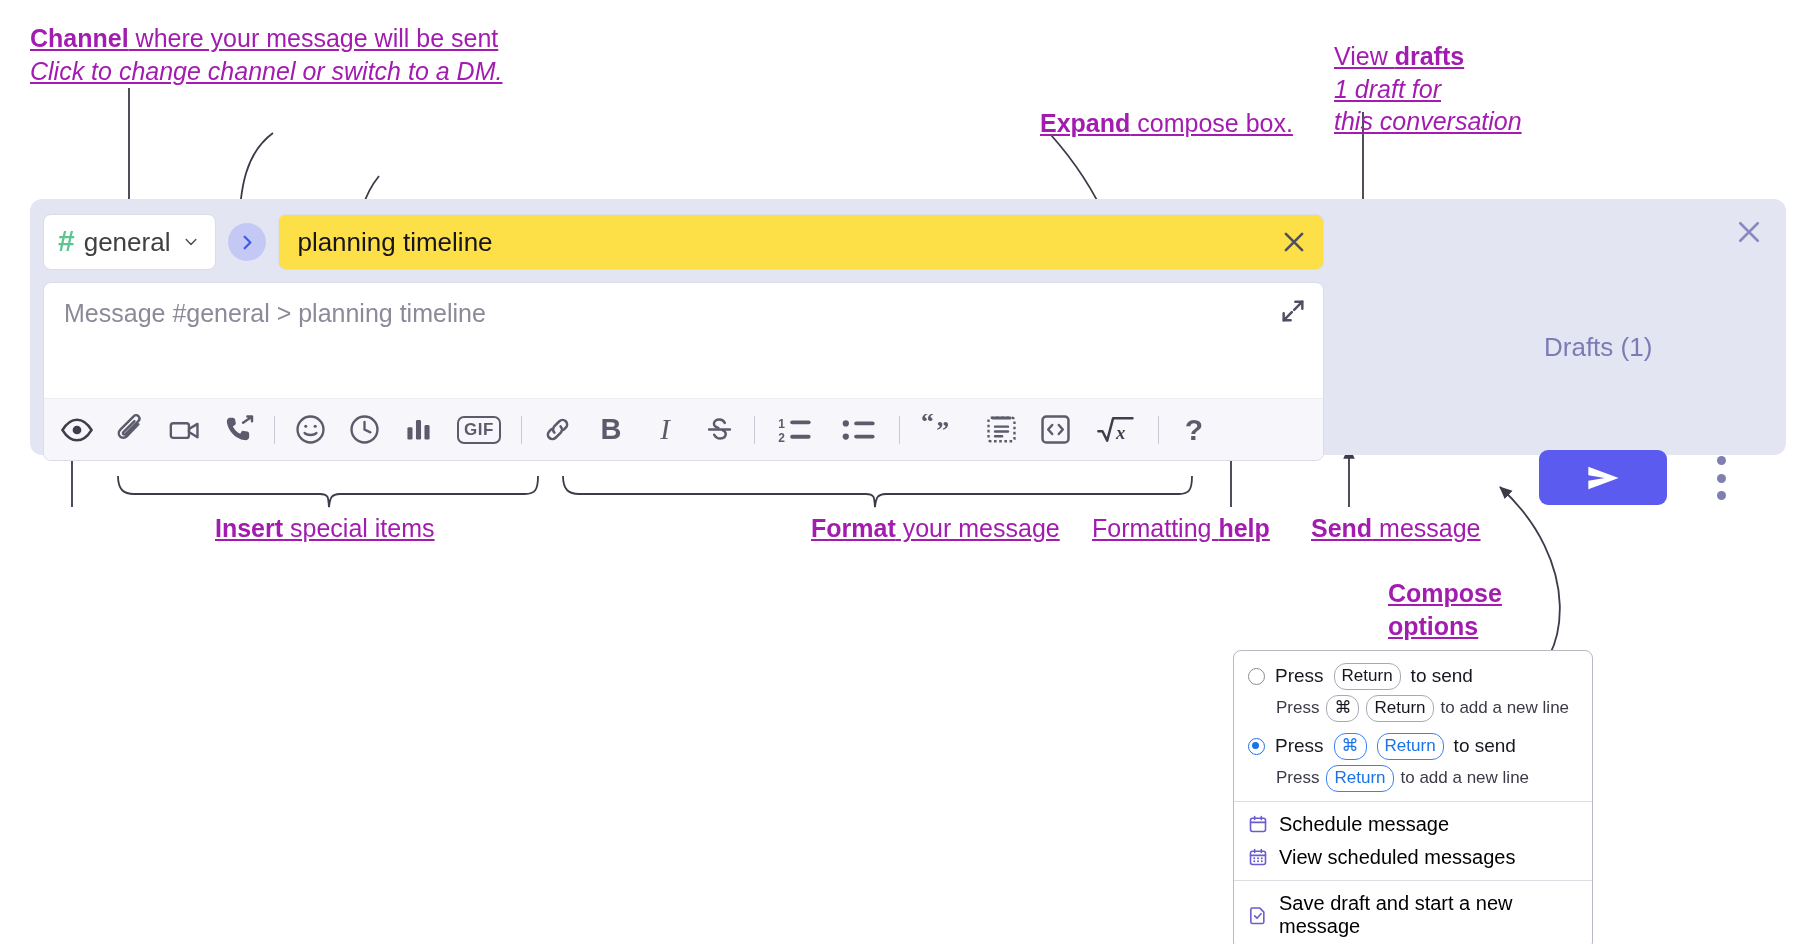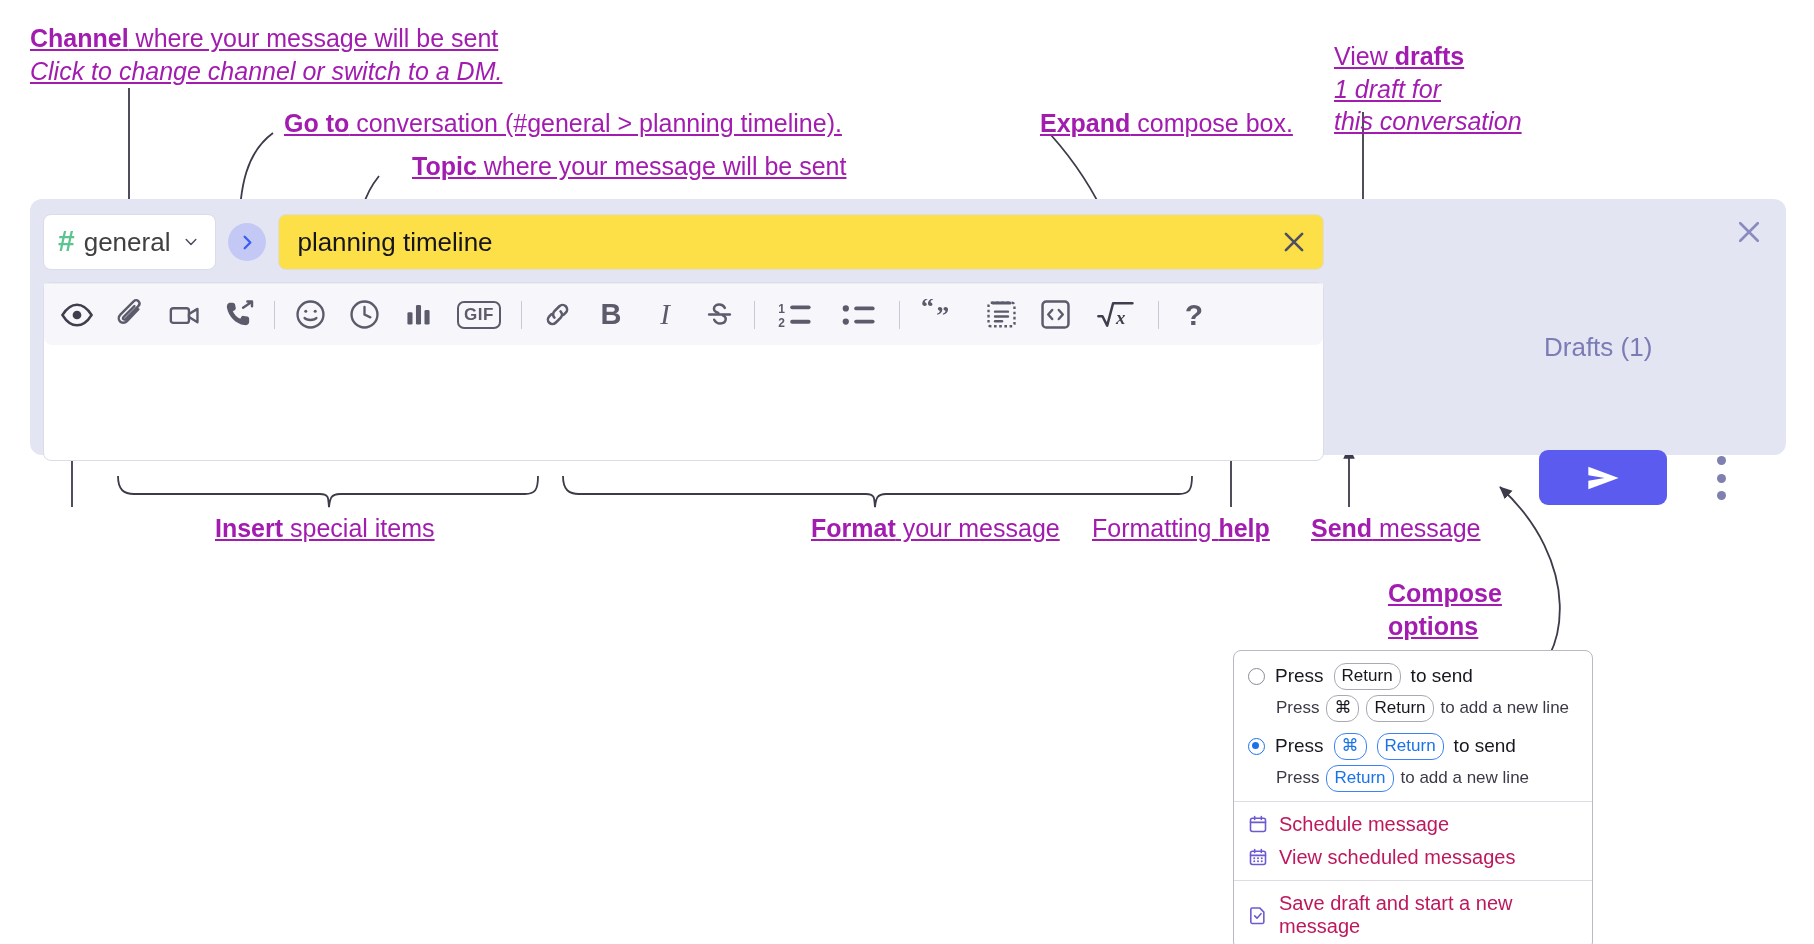--- a/index.html
+++ b/index.html
@@ -197,21 +197,21 @@
   .key.blue { border-color: #3b82f6; color: #1a73e8; }
   .opt-sub {
     display: flex; align-items: center; gap: 7px;
     margin: 5px 0 9px 28px;
     font-size: 17px; color: #3b3b47;
   }
   .menu-div { height: 1px; background: #dcdce2; margin: 6px 0; }
   .menu-item {
     display: flex; align-items: center; gap: 11px;
     padding: 5px 14px;
-    font-size: 20px; color: #be185d;
+    font-size: 20px; color: #000000;
   }
   .menu-ico { width: 20px; height: 20px; color: #6b5bd2; flex: 0 0 auto; }
 </style>
 </head>
 <body>
 
 <div class="stage">
 
   <svg class="overlay" width="1814" height="944" viewBox="0 0 1814 944" fill="none">
     <defs>
@@ -245,27 +245,21 @@
       <path d="M563,476 C563,490 569,494 579,494 L866,494 C876,494 874,500 875,507
                C876,500 876,494 886,494 L1179,494 C1189,494 1192,490 1192,476"></path>
     </g>
   </svg>
 
   <div class="anno" style="left:30px; top:22px;">
     <span><b>Channel</b><span> where your message will be sent</span></span>
     <i class="l2">Click to change channel or switch to a DM.</i>
   </div>
 
-  <div class="anno" style="left:284px; top:107px;">
-    <b>Go to</b><span> conversation (#general &gt; planning timeline).</span>
-  </div>
-
-  <div class="anno" style="left:412px; top:150px;">
-    <b>Topic</b><span> where your message will be sent</span>
-  </div>
+
 
   <div class="anno" style="left:1040px; top:107px;">
     <b>Expand</b><span> compose box.</span>
   </div>
 
   <div class="anno" style="left:1334px; top:22px;margin-top:18px;">
     <span><span>View </span><b>drafts</b></span>
     <i class="l2">1 draft for</i>
     <i class="l2">this conversation</i>
   </div>
@@ -323,20 +317,31 @@
           <span class="topic-value">planning timeline</span>
           <span style="display:flex;">
             <svg viewBox="0 0 24 24" width="30" height="30" fill="none" stroke="#4f4f63" stroke-width="2.1" stroke-linecap="round">
               <path d="M5.5 5.5 L18.5 18.5 M18.5 5.5 L5.5 18.5"></path>
             </svg>
           </span>
         </div>
       </div>
 
       <div class="msg-box">
+        <div class="msg-area">
+          <span class="msg-placeholder">Message #general &gt; planning timeline</span>
+          <span class="expand-btn">
+            <svg viewBox="0 0 24 24" width="28" height="28" fill="none" stroke="#4f4f63" stroke-width="2.1" stroke-linecap="round" stroke-linejoin="round">
+              <path d="M14 4 L20 4 L20 10"></path>
+              <path d="M20 4 L13 11"></path>
+              <path d="M10 20 L4 20 L4 14"></path>
+              <path d="M4 20 L11 13"></path>
+            </svg>
+          </span>
+        </div>
 
         <div class="toolbar">
 
           <div class="tb-item">
             <svg viewBox="0 0 28 28" width="34" height="34" fill="none" stroke="#3e3e4d" stroke-width="2">
               <path d="M2 14 C6 7.5 10 5.5 14 5.5 C18 5.5 22 7.5 26 14 C22 20.5 18 22.5 14 22.5 C10 22.5 6 20.5 2 14 Z"></path>
               <circle cx="14" cy="14" r="3.6" fill="#3e3e4d" stroke="none"></circle>
             </svg>
           </div>
           <div class="tb-gap-b"></div>

